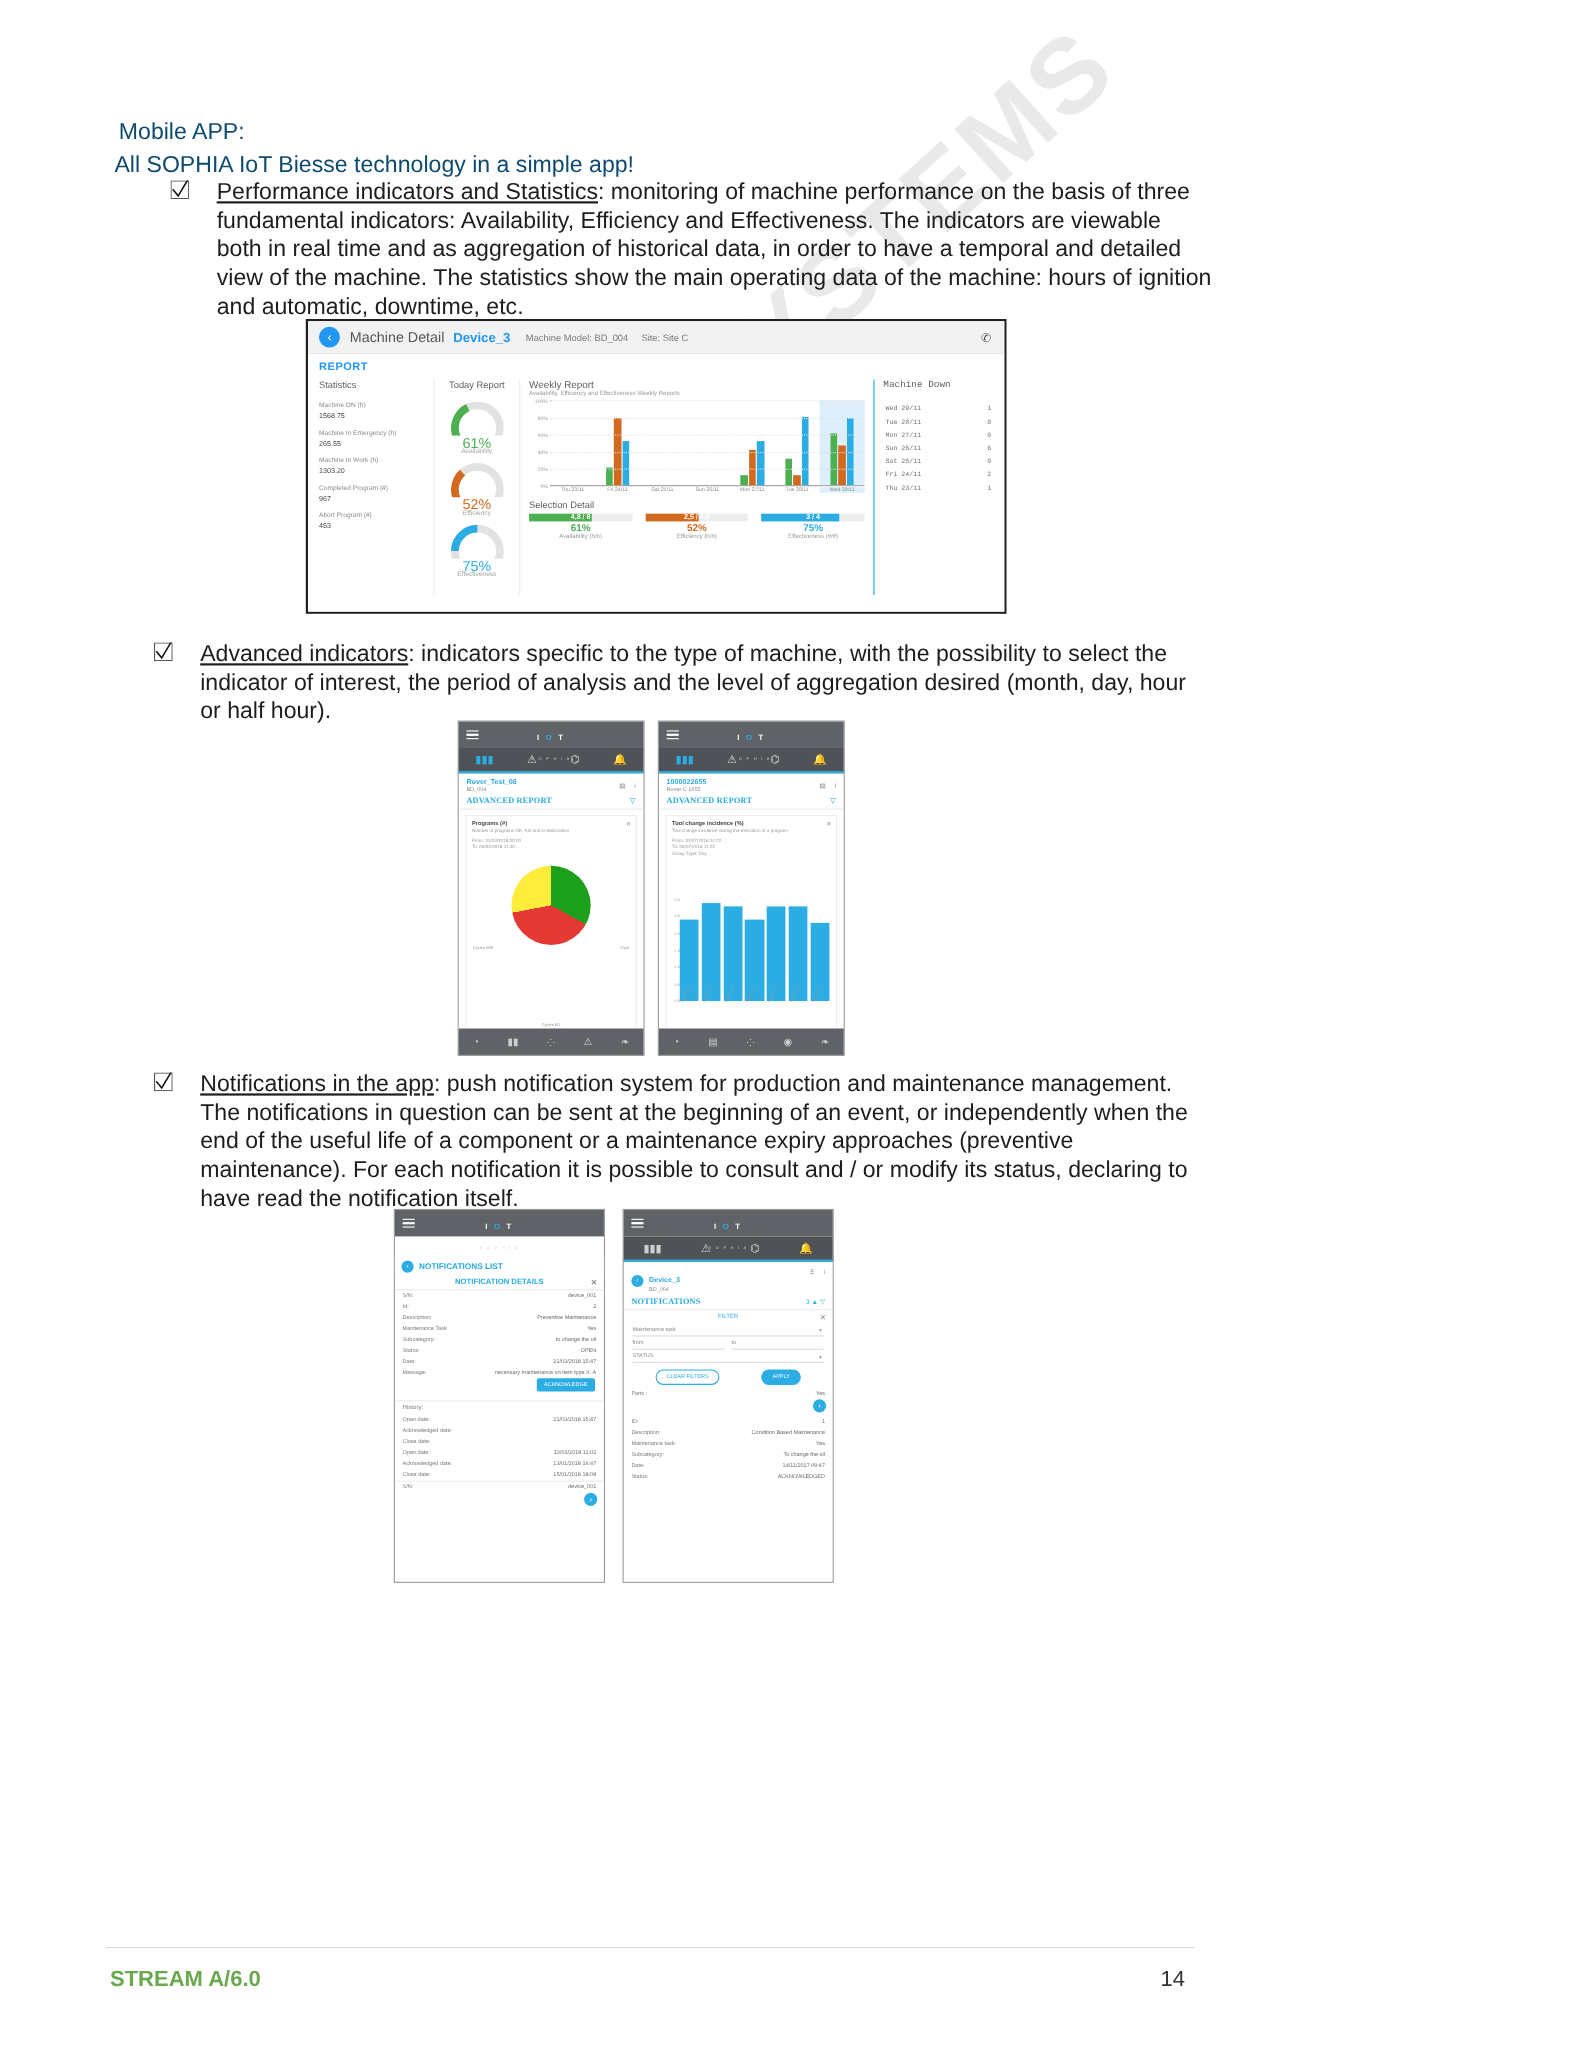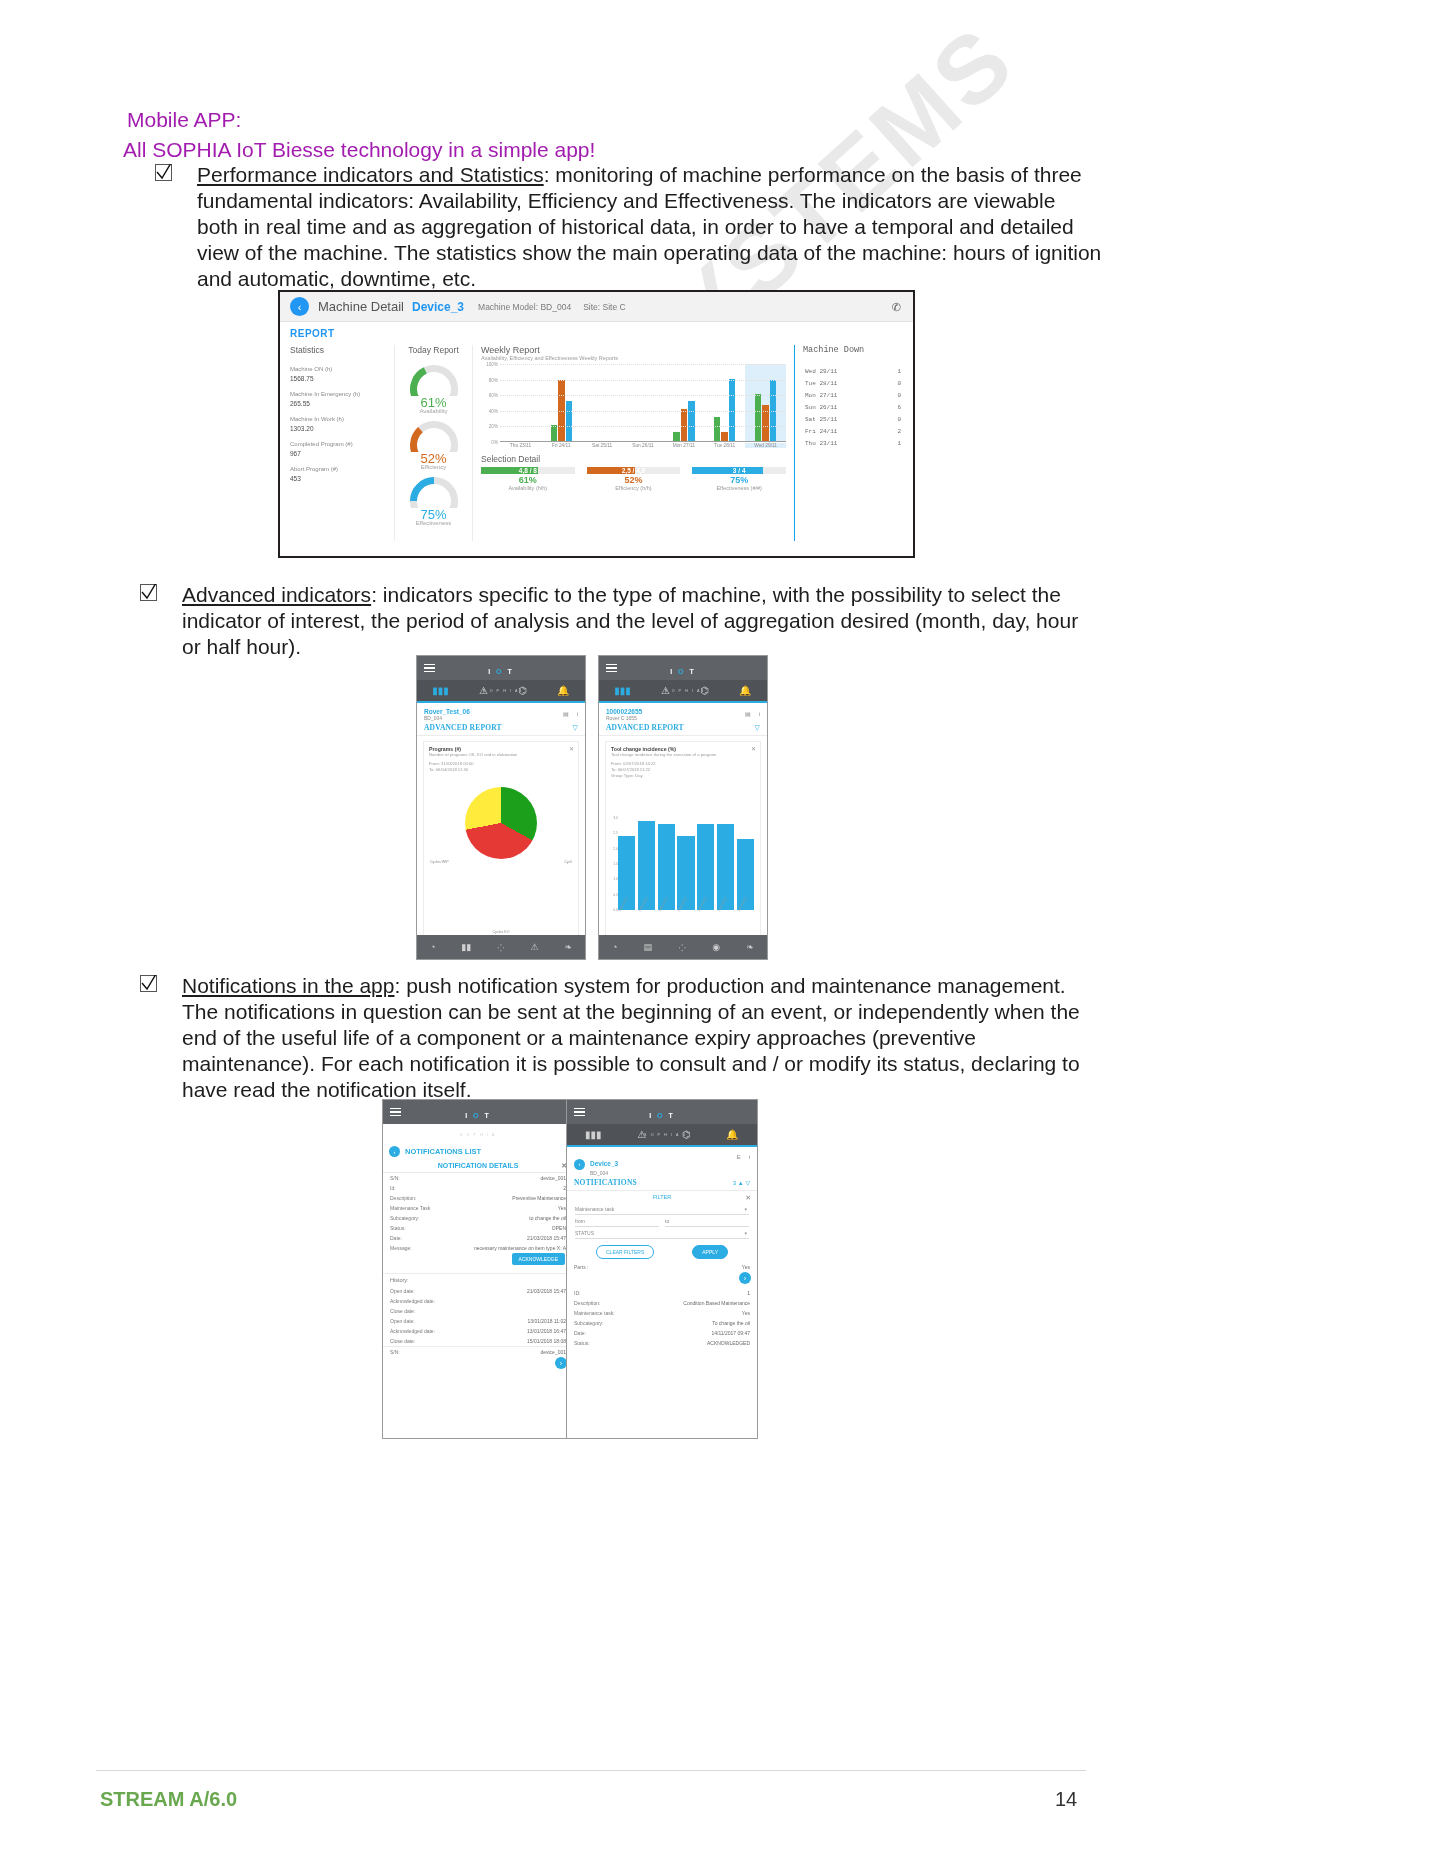--- a/index.html
+++ b/index.html
@@ -29,21 +29,21 @@
   .logo-mark{
     width:26px;height:26px;margin-right:4px;
     background:repeating-linear-gradient(135deg,#7a7a7a 0 3px,#ffffff 3px 6px);
   }
   .logo-bold{ font-size:29px; font-weight:700; color:#6b6b6b; letter-spacing:-0.5px;}
   .logo-light{ font-size:29px; font-weight:400; color:#8d8d8d; letter-spacing:-0.5px;}
   .header-rule{ position:absolute; left:96px; top:78px; width:990px; height:1px; background:#d8d8d8;}
 
   
   .content{ position:absolute; left:0; top:0; width:1445px; z-index:2;}
-  .t{ position:absolute; font-size:21px; line-height:31px; color:#a21caf;margin-left:19px;}
+  .t{ position:absolute; font-size:21px; line-height:31px; color:#0c4a6e;}
   .title-line{ left:108px; top:104px; }
   .sub-line{ left:104px; top:134px; }
 
   .bullet{ position:absolute; width:960px; }
   .bullet .chk{ position:absolute; left:0; top:2px; width:17px; height:17px; }
   .bullet .chk svg{ display:block; }
   .bullet .btext{ position:absolute; left:42px; top:0; width:905px;
                   font-size:21px; line-height:26px; color:#1d1d1d; text-align:left;}
   .u{ text-decoration:underline; }
 
@@ -155,21 +155,21 @@
   .xlab2{ position:absolute; left:12px; right:6px; bottom:6px; height:24px; display:flex; gap:2.5px;}
   .xlab2 span{ flex:1; font-size:3px; color:#9a9a9a; transform:rotate(-62deg);
                transform-origin:left top; white-space:nowrap;}
   .ph-foot{ position:absolute; left:0; right:0; bottom:0; height:24px; background:#5f6368;
             display:flex; align-items:center; justify-content:space-around;}
   .ph-foot span{ font-size:9px; color:#cfcfcf;}
 
   
   .fig3{ position:absolute; left:358px; top:1099px; width:400px; height:340px; z-index:2;}
   .ph3{ position:absolute; top:0; width:192px; height:340px; border:1px solid #9a9a9a; background:#fff;}
-  .ph3-a{ left:0;margin-left:24px; } .ph3-b{ left:208px; }
+  .ph3-a{ left:0; } .ph3-b{ left:208px; }
   .n-head{ background:#fff; padding:4px 6px 2px 6px;}
   .n-title{ display:flex; align-items:center; gap:5px;}
   .n-circ{ width:11px;height:11px;border-radius:50%;background:#2bace2;color:#fff;
            font-size:6px;display:flex;align-items:center;justify-content:center;}
   .n-t{ font-size:7.5px; color:#2bace2; font-weight:600;}
   .n-dtl{ text-align:center; font-size:7px; color:#2bace2; font-weight:600;
           border-bottom:1px solid #e9e9e9; padding:3px 0; position:relative;}
   .n-x{ position:absolute; right:6px; top:3px; color:#888; font-size:7px;}
   .kv{ display:flex; justify-content:space-between; font-size:5px; color:#7a7a7a;
        padding:1.5px 7px; line-height:7px;}

